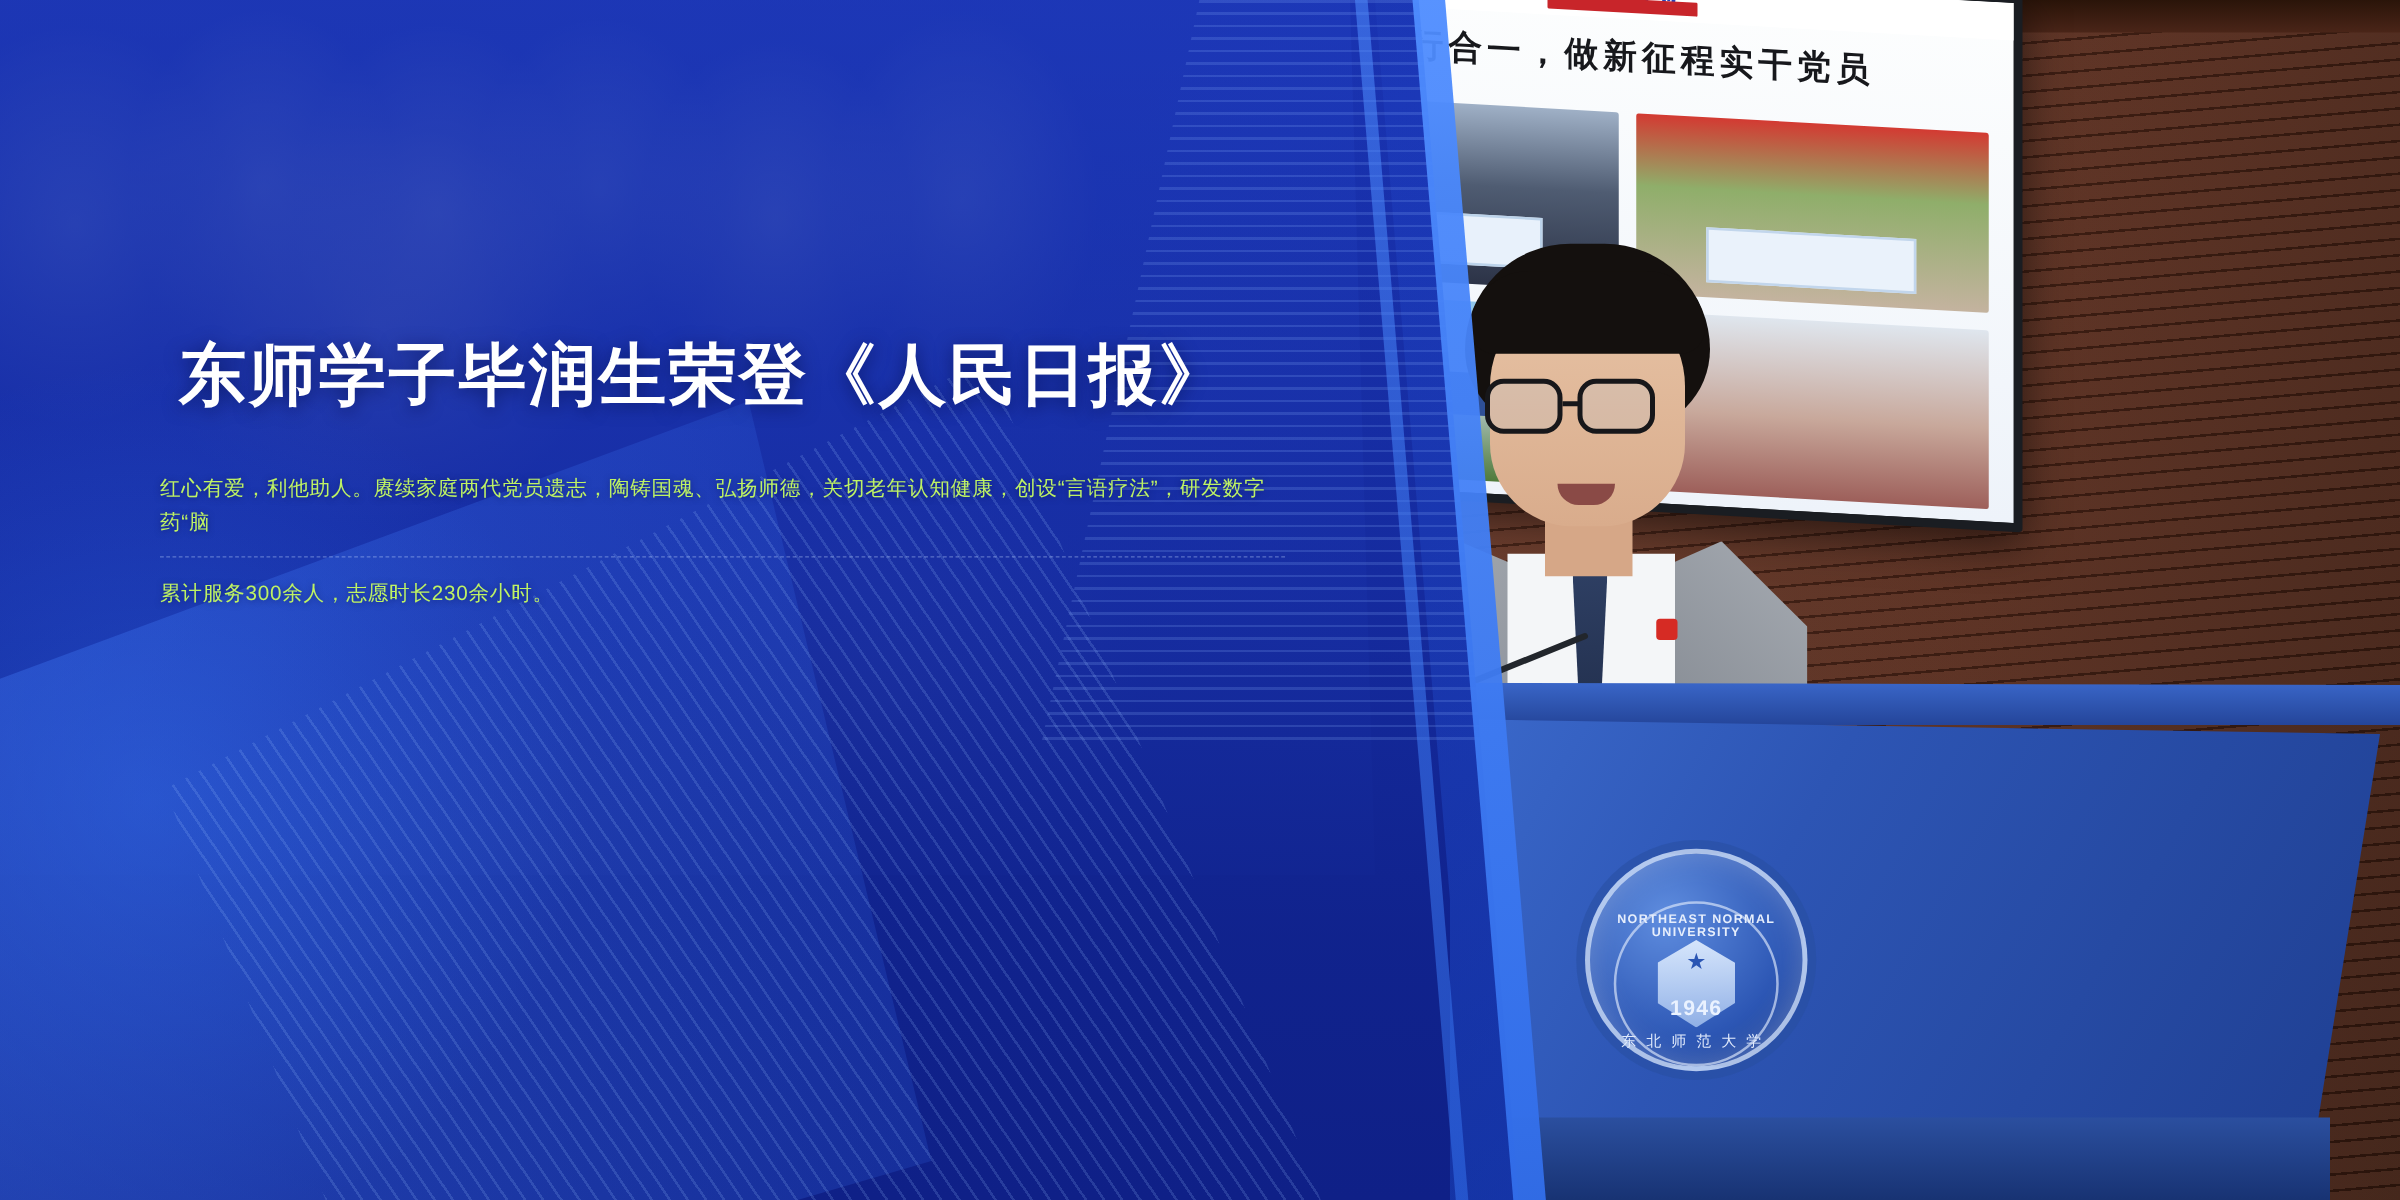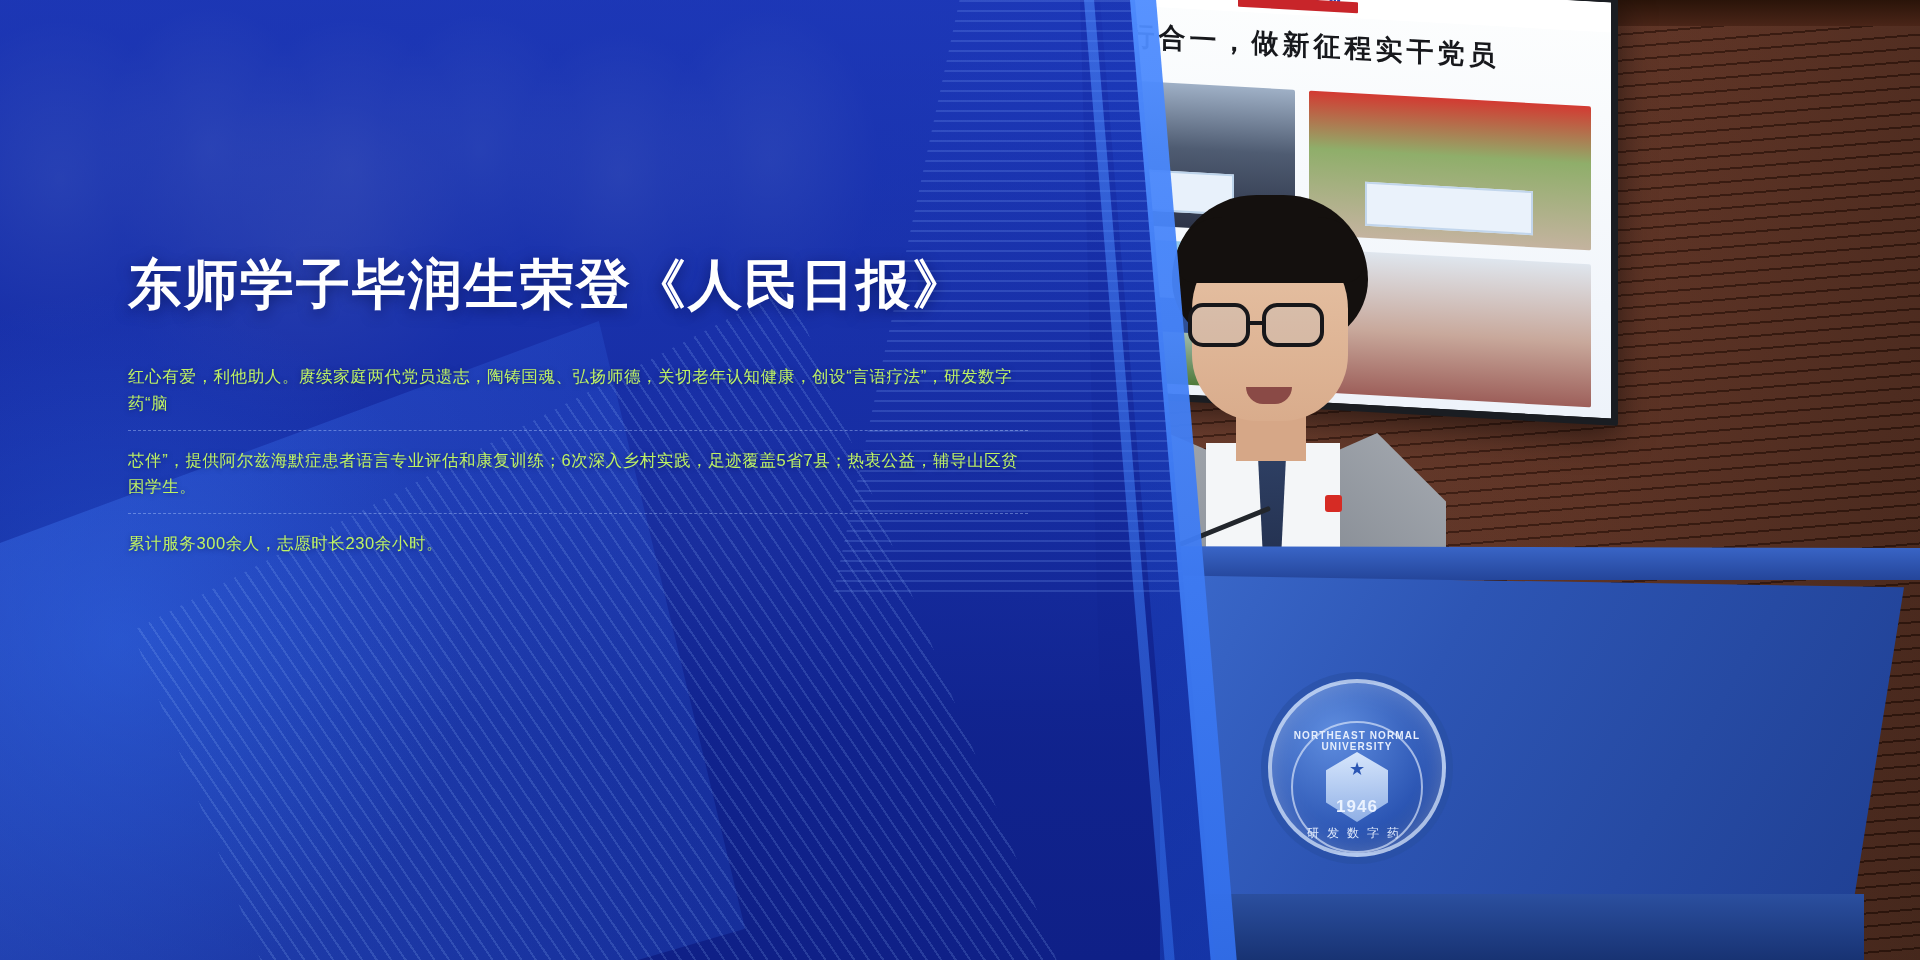--- a/index.html
+++ b/index.html
@@ -176,21 +176,21 @@
   .left-glow{
     position:absolute;left:-260px;top:260px;width:760px;height:760px;border-radius:50%;
     background:radial-gradient(circle, rgba(46,110,240,.40), transparent 65%);
   }
 
   
   .content{position:absolute;left:128px;top:250px;width:900px;}
   .headline{
     color:#ffffff;font-family:"DejaVu Serif","Liberation Serif",serif;
     font-weight:700;font-size:54px;line-height:1.28;letter-spacing:2px;
-    text-shadow:0 3px 14px rgba(0,10,60,.55);margin:0;
+    text-shadow:0 3px 14px rgba(0,10,60,.55);margin:15px;
   }
   .headline .l2{display:block;}
   .body{margin-top:44px;}
   .body p{
     margin:0 0 16px 0;color:#bef264;font-size:16.5px;line-height:1.62;
     letter-spacing:.6px;padding-bottom:13px;
     border-bottom:1px dashed rgba(190,212,255,.40);
     text-shadow:0 1px 5px rgba(0,12,70,.5);
   }
   .body p.last{border-bottom:none;}
@@ -240,21 +240,21 @@
     <div class="podium">
       <div class="podium-top"></div>
       <div class="podium-body">
         <div class="emblem">
           <div class="emblem-inner">
             <div class="emblem-en">NORTHEAST NORMAL UNIVERSITY</div>
             <div class="emblem-shield">
               <span class="emblem-star">★</span>
             </div>
             <div class="emblem-year">1946</div>
-            <div class="emblem-cn">研发数字药</div>
+            <div class="emblem-cn">东北师范大学</div>
           </div>
         </div>
       </div>
       <div class="podium-base"></div>
     </div>
   </div>
 
   <div class="blue-panel">
     <div class="collage"></div>
     <div class="collage-tint"></div>
@@ -266,18 +266,17 @@
 
   <div class="edge-ray b"></div>
   <div class="edge-ray a"></div>
 
   <div class="content">
     <h1 class="headline">
       <span>东师学子毕润生荣登《人民日报》</span>
     </h1>
     <div class="body">
       <p>红心有爱，利他助人。赓续家庭两代党员遗志，陶铸国魂、弘扬师德，关切老年认知健康，创设“言语疗法”，研发数字药“脑</p>
-      <p>芯伴”，提供阿尔兹海默症患者语言专业评估和康复训练；6次深入乡村实践，足迹覆盖5省7县；热衷公益，辅导山区贫困学生。</p>
       <p class="last">累计服务300余人，志愿时长230余小时。</p>
     </div>
   </div>
 
 </div>
 
 </body></html>

